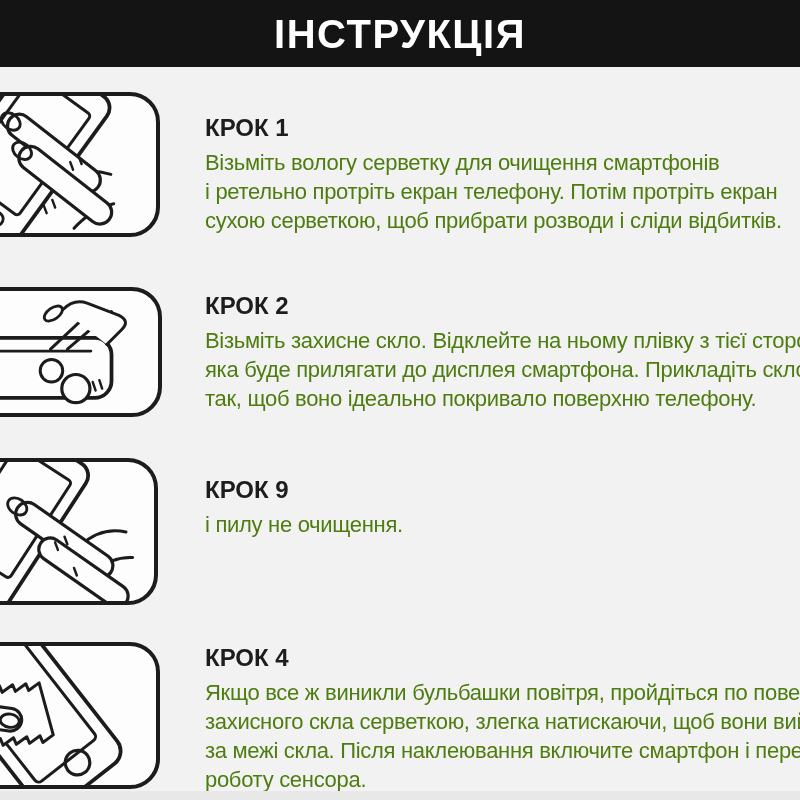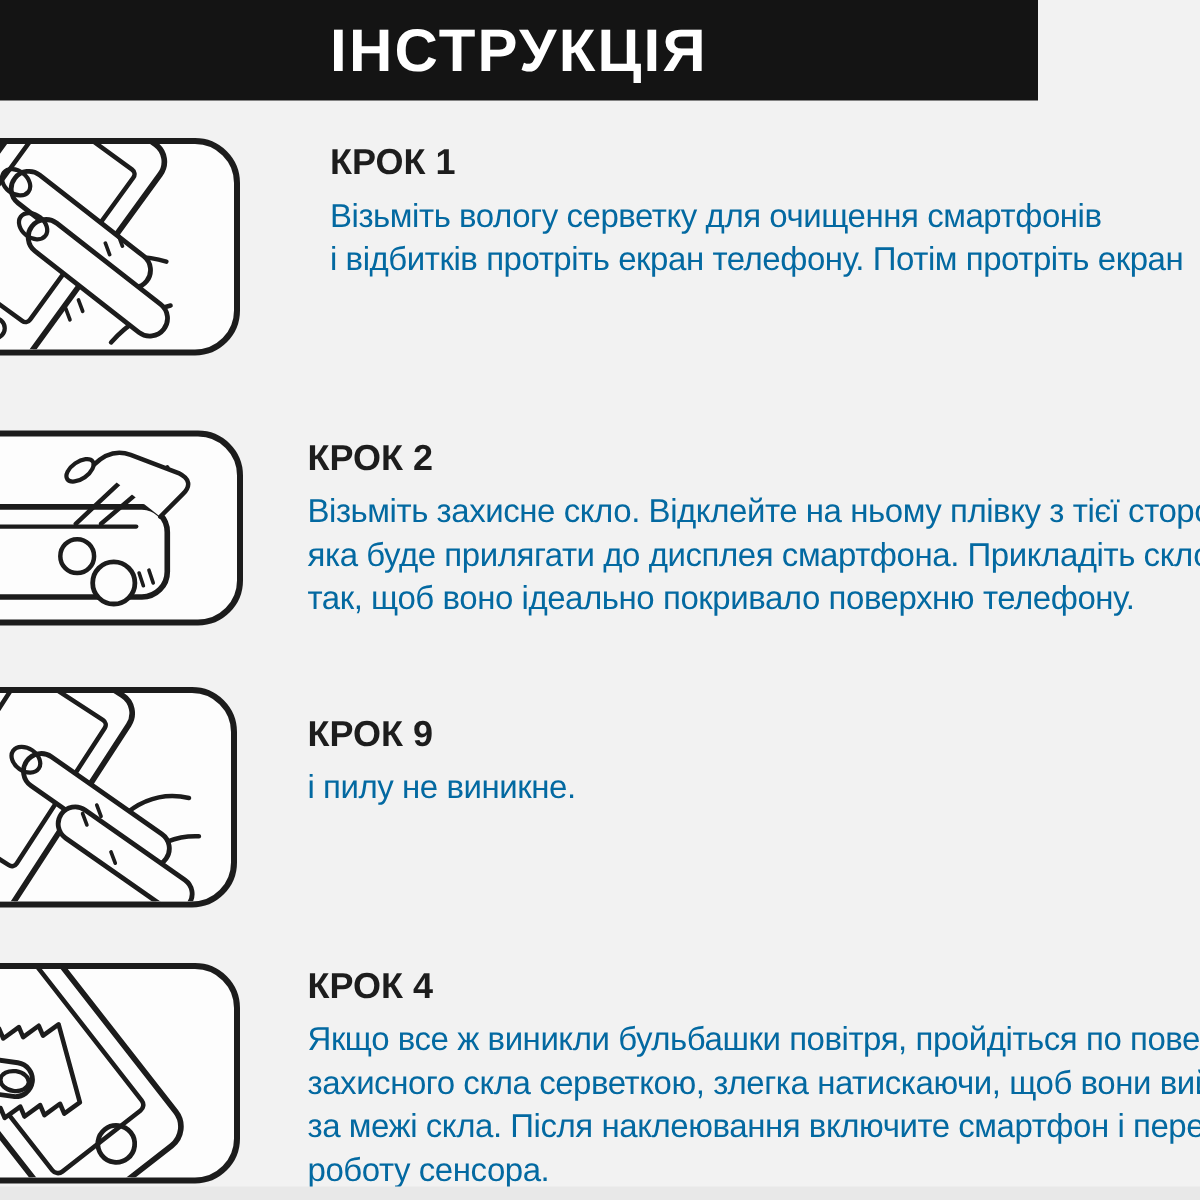--- a/index.html
+++ b/index.html
@@ -2,44 +2,44 @@
 <html><head>
 <meta charset="utf-8">
 <style>
   html,body{margin:0;padding:0;}
   body{
     width:800px;height:800px;position:relative;overflow:hidden;
     background:#f2f2f2;
     font-family:"Liberation Sans", sans-serif;
   }
   .header{
-    position:absolute;left:0;top:0;width:692px;height:67px;
+    position:absolute;left:0;top:0;width:800px;height:67px;
     background:#141414;display:flex;align-items:center;justify-content:center;
   }
   .header-title{
     color:#ffffff;font-size:40px;font-weight:bold;letter-spacing:1.5px;line-height:62px;
   }
   .frame{
     position:absolute;box-sizing:border-box;
     background:#fdfdfd;border:4px solid #1c1c1c;border-radius:30px;
     overflow:hidden;
   }
   #f1{left:-45px;top:92px;width:205px;height:145px;}
   #f2{left:-45px;top:287px;width:207px;height:130px;}
   #f3{left:-45px;top:458px;width:203px;height:147px;}
   #f4{left:-45px;top:642px;width:205px;height:147px;}
   .frame svg{position:absolute;left:0;top:0;width:100%;height:100%;}
   .step-text{position:absolute;left:205px;}
-  #t1{top:95px;margin-left:15px;} #t2{top:292px;} #t3{top:476px;} #t4{top:644px;}
+  #t1{top:114px;} #t2{top:292px;} #t3{top:476px;} #t4{top:644px;}
   .step-title{
     font-size:24px;font-weight:bold;color:#1d1d1d;line-height:28px;margin-bottom:6px;
     letter-spacing:0;
   }
   .line{
-    font-size:22px;color:#0369a1;line-height:29px;white-space:nowrap;letter-spacing:-0.3px;
+    font-size:22px;color:#4d7c0f;line-height:29px;white-space:nowrap;letter-spacing:-0.3px;
   }
   .footer-strip{
     position:absolute;left:0;bottom:0;width:800px;height:9px;background:#e8e8e8;
   }
 </style>
 </head>
 <body>
 
 <div class="header">
   <div class="header-title">ІНСТРУКЦІЯ</div>
@@ -117,37 +117,38 @@
       <ellipse cx="52" cy="79" rx="10" ry="7" transform="rotate(8 52 79)" stroke-width="3"></ellipse>
       <path d="M30,98 l2,7 M38,96 l2,7" stroke-width="2.6"></path>
     </g>
   </svg>
 </div>
 
 <div class="step-text" id="t1">
   <div class="step-title">КРОК 1</div>
   <div class="step-lines">
     <div class="line">Візьміть вологу серветку для очищення смартфонів</div>
-    <div class="line">і відбитків протріть екран телефону. Потім протріть екран</div>
+    <div class="line">і ретельно протріть екран телефону. Потім протріть екран</div>
+    <div class="line">сухою серветкою, щоб прибрати розводи і сліди відбитків.</div>
   </div>
 </div>
 
 <div class="step-text" id="t2">
   <div class="step-title">КРОК 2</div>
   <div class="step-lines">
     <div class="line">Візьміть захисне скло. Відклейте на ньому плівку з тієї сторони,</div>
     <div class="line">яка буде прилягати до дисплея смартфона. Прикладіть скло</div>
     <div class="line">так, щоб воно ідеально покривало поверхню телефону.</div>
   </div>
 </div>
 
 <div class="step-text" id="t3">
   <div class="step-title">КРОК 9</div>
   <div class="step-lines">
-    <div class="line">і пилу не виникне.</div>
+    <div class="line">і пилу не очищення.</div>
   </div>
 </div>
 
 <div class="step-text" id="t4">
   <div class="step-title">КРОК 4</div>
   <div class="step-lines">
     <div class="line">Якщо все ж виникли бульбашки повітря, пройдіться по поверхні</div>
     <div class="line">захисного скла серветкою, злегка натискаючи, щоб вони вийшли</div>
     <div class="line">за межі скла. Після наклеювання включите смартфон і перевірте</div>
     <div class="line">роботу сенсора.</div>

